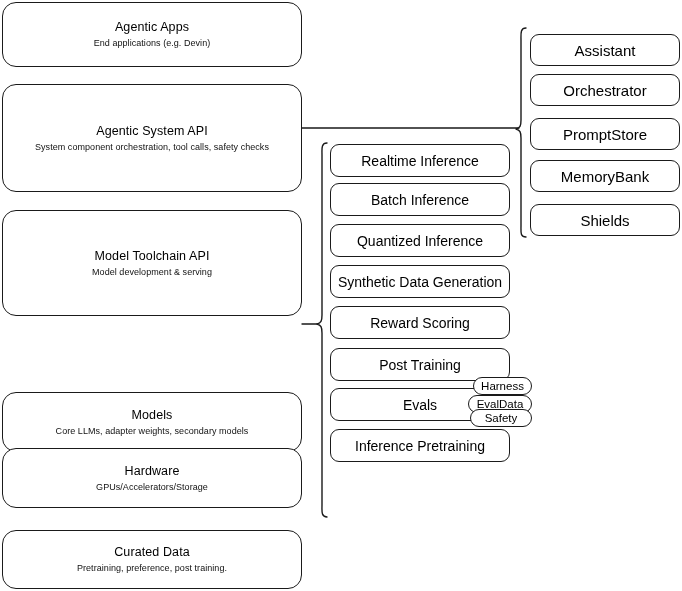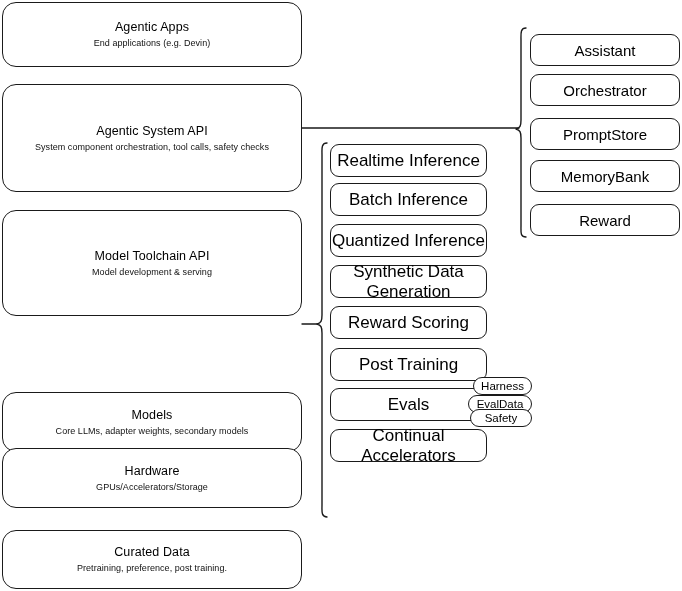--- a/index.html
+++ b/index.html
@@ -43,23 +43,23 @@
   .layer-sub {
     font-size: 9px;
     line-height: 13px;
     color: #111;
     margin-top: 2px;
     letter-spacing: 0.05px;
   }
   .cap-node {
     border-radius: 9px;
     left: 330px;
-    width: 157px;
+    width: 180px;
     height: 33px;
-    font-size: 17px;
+    font-size: 14px;
   }
   .api-node {
     border-radius: 9px;
     left: 530px;
     width: 150px;
     height: 32px;
     font-size: 15px;
   }
   .pill-node {
     border-radius: 999px;
@@ -158,21 +158,21 @@
   <div class="node cap-node" style="top:306px;justify-content:center;">
     <span>Reward Scoring</span>
   </div>
   <div class="node cap-node" style="top:348px;">
     <span>Post Training</span>
   </div>
   <div class="node cap-node" style="top:388px;">
     <span>Evals</span>
   </div>
   <div class="node cap-node" style="top:429px;">
-    <span>Continual Accelerators</span>
+    <span>Inference Pretraining</span>
   </div>
 
   <div class="node pill-node" style="left:473px; top:377px; width:59px;">
     <span>Harness</span>
   </div>
   <div class="node pill-node" style="left:468px; top:395px; width:64px;">
     <span>EvalData</span>
   </div>
   <div class="node pill-node" style="left:470px; top:409px; width:62px;">
     <span>Safety</span>
@@ -184,16 +184,16 @@
   <div class="node api-node" style="top:74px;">
     <span>Orchestrator</span>
   </div>
   <div class="node api-node" style="top:118px;">
     <span>PromptStore</span>
   </div>
   <div class="node api-node" style="top:160px;">
     <span>MemoryBank</span>
   </div>
   <div class="node api-node" style="top:204px;">
-    <span>Reward</span>
+    <span>Shields</span>
   </div>
 
 </div>
 
 </body></html>

